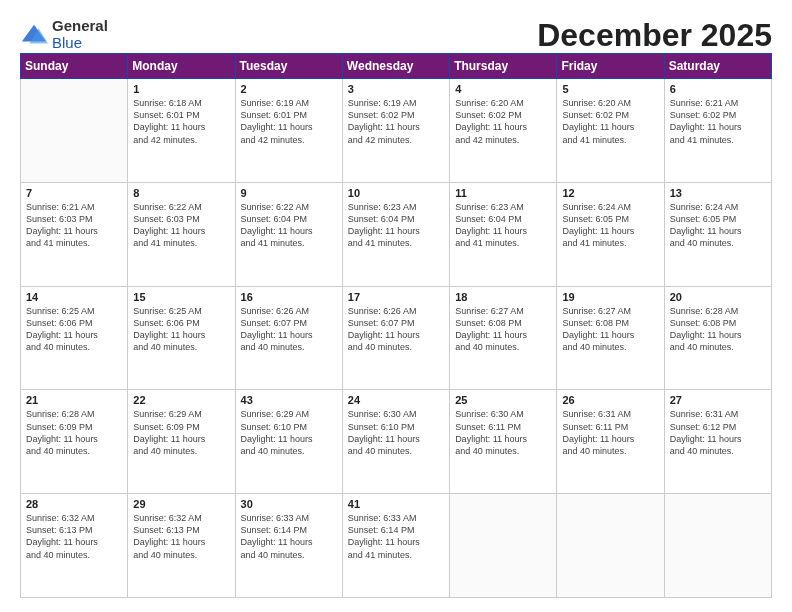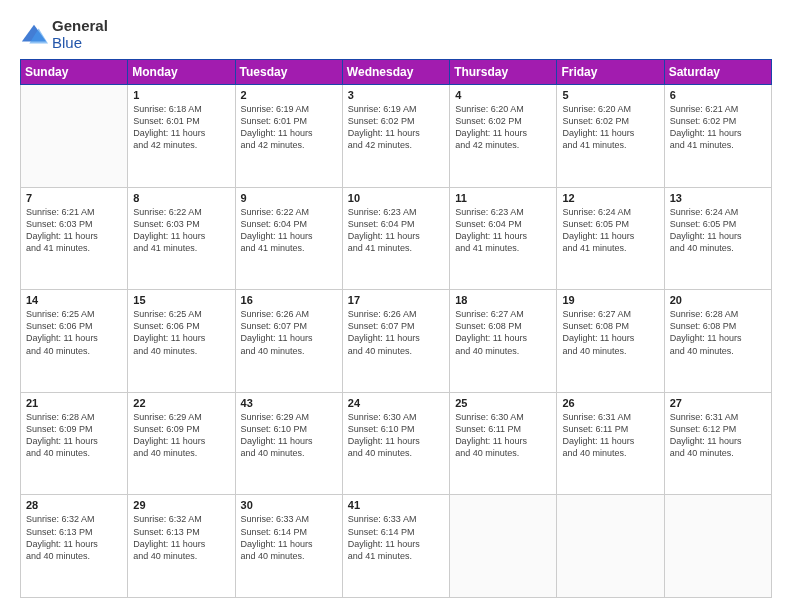--- a/index.html
+++ b/index.html
@@ -14,21 +14,21 @@
       width: 792px;
       height: 612px;
       padding: 18px 20px 14px 20px;
       display: flex;
       flex-direction: column;
     }
     .header {
       display: flex;
       justify-content: space-between;
       align-items: flex-start;
-      margin-bottom: 8px;
+      margin-bottom: 0;
     }
     .logo {
       display: flex;
       align-items: center;
       gap: 4px;
     }
     .logo-text {
       display: flex;
       flex-direction: column;
       line-height: 1.1;
@@ -61,21 +61,21 @@
       color: #555;
     }
     .calendar {
       flex: 1;
       border: 1px solid #ccc;
       border-collapse: collapse;
       width: 100%;
       table-layout: fixed;
     }
     .calendar th {
-      background: #a21caf;
+      background: #701a75;
       color: #fff;
       font-size: 12px;
       font-weight: bold;
       padding: 5px 4px;
       text-align: left;
       border: 1px solid #1a44aa;
     }
     .calendar td {
       border: 1px solid #ccc;
       vertical-align: top;
@@ -109,20 +109,21 @@
       <svg class="logo-icon" viewBox="0 0 30 30" xmlns="http://www.w3.org/2000/svg">
         <polygon points="15,4 28,22 2,22" fill="#2266cc" opacity="0.85"></polygon>
         <polygon points="20,8 30,24 10,24" fill="#4499ee" opacity="0.6"></polygon>
       </svg>
       <div class="logo-text">
         <span class="logo-general">General</span>
         <span class="logo-blue">Blue</span>
       </div>
     </div>
     <div class="title-section">
+      <div class="month-title">December 2025</div>
     </div>
   </div>
 
   <table class="calendar">
     <thead>
       <tr>
       <th>Sunday</th>
           <th>Monday</th>
           <th>Tuesday</th>
           <th>Wednesday</th>

